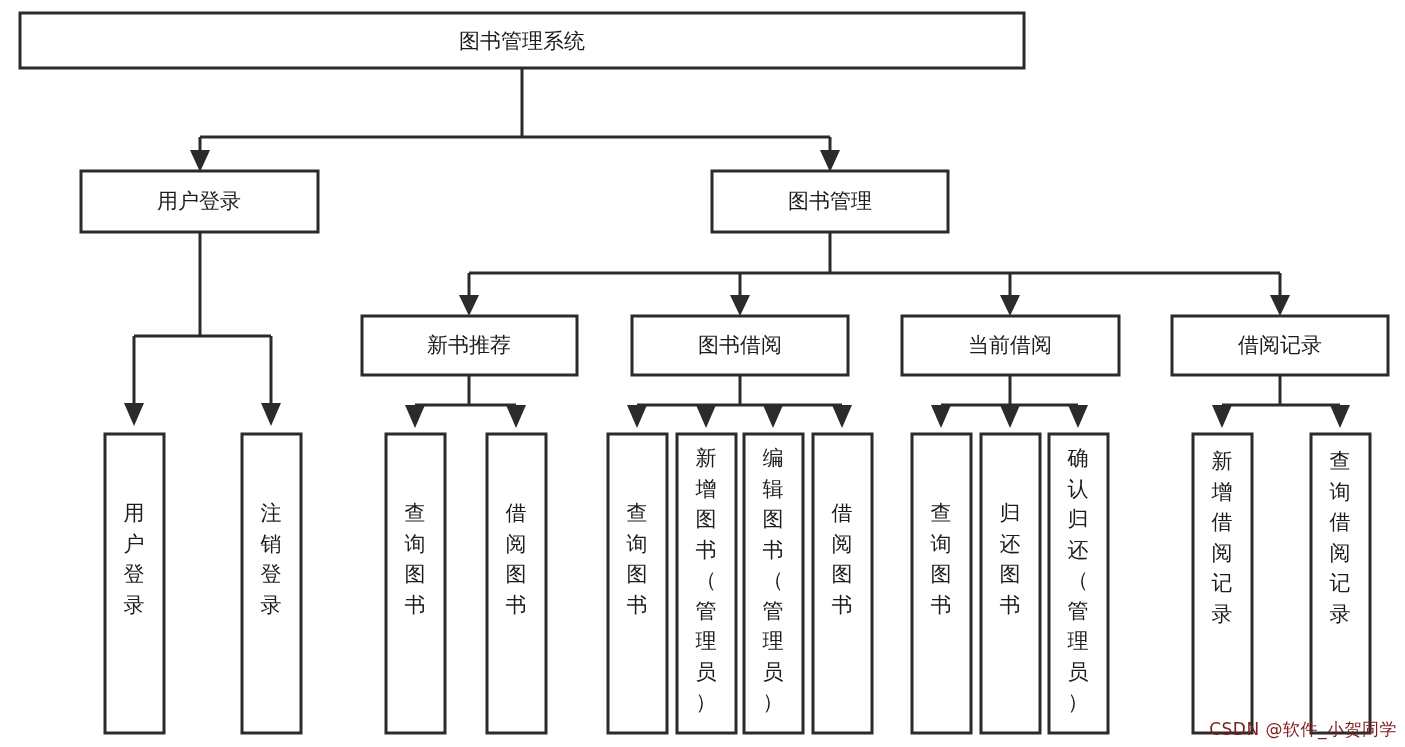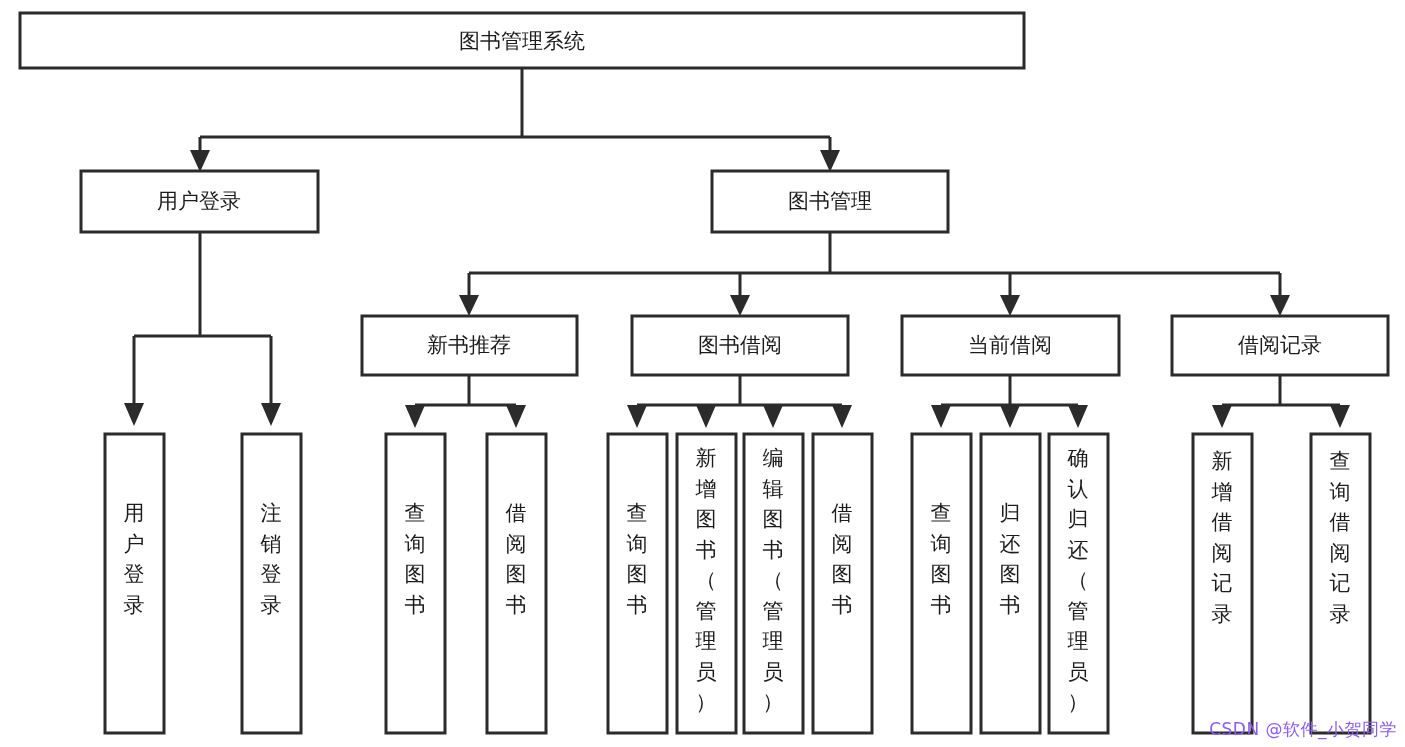--- a/index.html
+++ b/index.html
@@ -53,21 +53,21 @@
     fill: #1c1c1c;
     font-size: 21px;
     text-anchor: middle;
   }
   .watermark {
     position: absolute;
     right: 8px;
     bottom: 6px;
     font-family: "DejaVu Sans", "Liberation Sans", sans-serif;
     font-size: 17px;
-    color: #8b5cf6;
+    color: #7f1d1d;
     letter-spacing: 0.5px;
     white-space: nowrap;
     user-select: none;
   }
 </style>
 </head>
 <body>
 
 <div id="diagram-root">
   <svg class="diagram-canvas" viewBox="0 0 1405 747" xmlns="http://www.w3.org/2000/svg">

